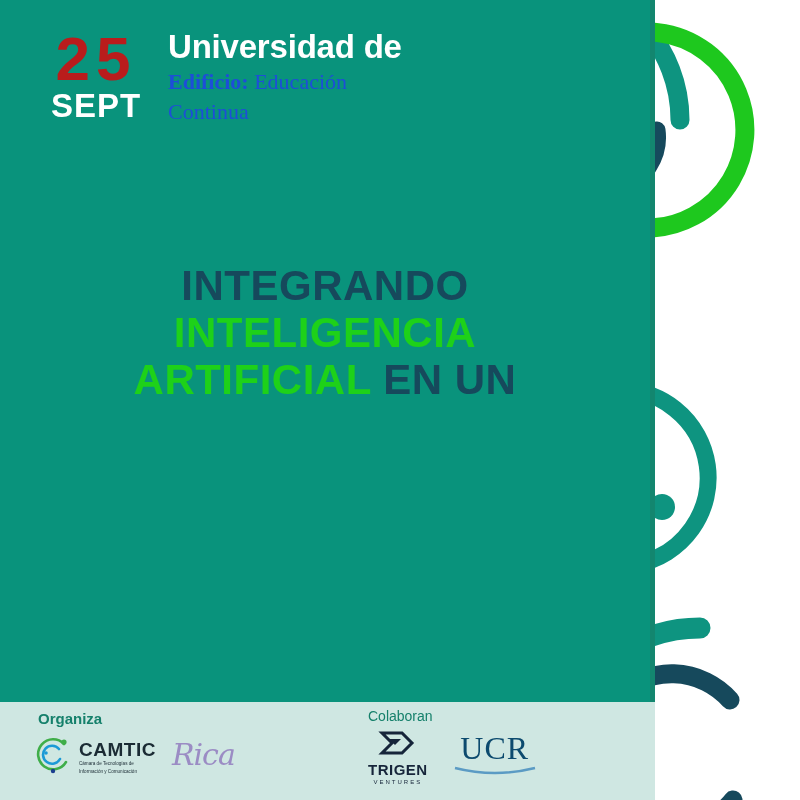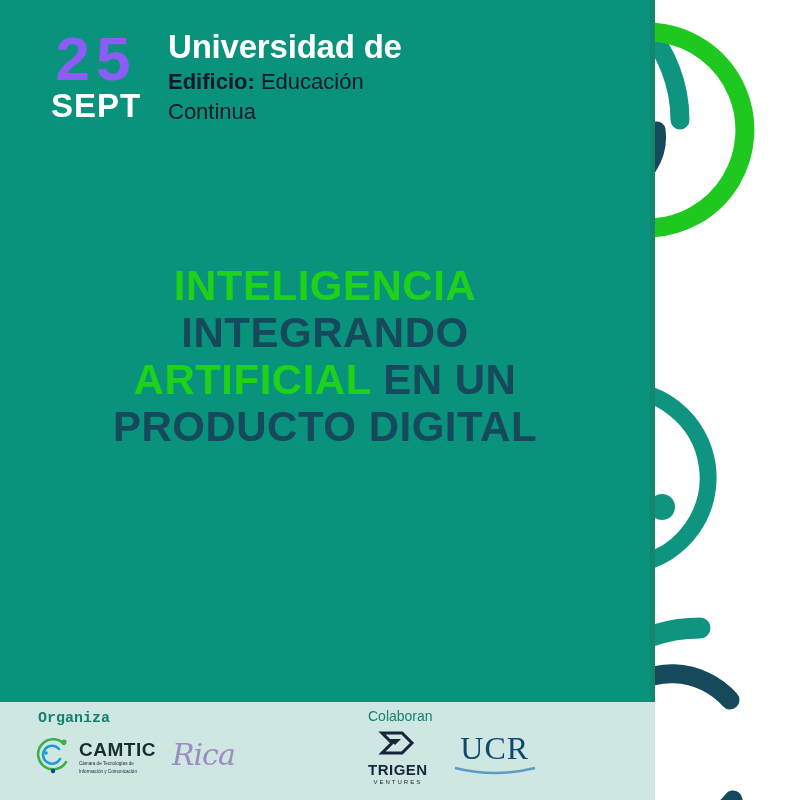--- a/index.html
+++ b/index.html
@@ -16,49 +16,49 @@
 
   
   .panel{position:absolute;left:0;top:0;width:650px;height:702px;background:#09937c;}
   .panel-edge{position:absolute;left:650px;top:0;width:5px;height:702px;background:#13866f;}
 
   
   .header{position:absolute;left:34px;top:30px;width:600px;display:flex;align-items:flex-start;}
   .datebox{width:124px;flex:0 0 124px;color:#ffffff;}
   .date-day{
     font-size:62px;font-weight:bold;line-height:0.92;letter-spacing:6px;
-    text-align:center;color:#8b5cf6;
+    text-align:center;color:#b91c1c;
   }
   .date-month{
     font-size:33px;font-weight:bold;line-height:1;letter-spacing:1px;
     text-align:center;color:#ffffff;margin-top:2px;
   }
   .headtext{padding-left:10px;color:#ffffff;}
   .uni{font-size:33px;font-weight:bold;line-height:1.06;color:#ffffff;letter-spacing:-0.2px;}
-  .edificio{font-size:22px;line-height:1.12;margin-top:5px;color:#0f172a;}
+  .edificio{font-size:22px;line-height:1.12;margin-top:5px;color:#1d4ed8;font-family:Liberation Serif, serif;}
   .edificio b{font-weight:bold;}
 
   
   .title{
     position:absolute;left:45px;top:262px;width:560px;
     text-align:center;
     font-size:42px;font-weight:bold;line-height:1.12;
     letter-spacing:0.5px;
   }
   .t-dark{color:#16495c;}
   .t-green{color:#1ed119;}
   .title .line{white-space:nowrap;}
 
   
   .footer{position:absolute;left:0;top:702px;width:655px;height:98px;background:#cfe7e2;}
   .foot-label{
     font-size:15px;font-weight:bold;color:#15806b;
   }
   .foot-label.plain{font-weight:normal;font-size:14px;}
-  .organiza-wrap{position:absolute;left:38px;top:8px;font-family:Liberation Mono, monospace;}
+  .organiza-wrap{position:absolute;left:38px;top:8px;}
   .colaboran-wrap{position:absolute;left:368px;top:6px;}
 
   .logos-left{position:absolute;left:34px;top:33px;display:flex;align-items:center;}
   .logos-right{position:absolute;left:368px;top:28px;display:flex;align-items:center;}
 
   
   .camtic{display:flex;align-items:flex-end;}
   .camtic-text{margin-left:5px;}
   .camtic-name{font-size:19px;font-weight:bold;color:#1b2b34;letter-spacing:0.5px;line-height:1;}
   .camtic-sub{font-size:4.6px;color:#1b2b34;line-height:1.35;margin-top:2px;max-width:96px;}
@@ -122,27 +122,26 @@
       <div class="uni">Universidad de</div>
       <div class="edificio">
         <b>Edificio:</b>
         <span>Educación</span>
       </div>
       <div class="edificio">Continua</div>
     </div>
   </div>
 
   <div class="title">
+    <div class="line t-dark">INTEGRANDO</div>
     <div class="line t-green">INTELIGENCIA</div>
-    <div class="line t-dark">INTEGRANDO</div>
     <div class="line">
       <span class="t-green">ARTIFICIAL</span>
       <span class="t-dark">EN UN</span>
     </div>
-    <div class="line t-dark">PRODUCTO DIGITAL</div>
   </div>
 
   <div class="footer">
 
     <div class="organiza-wrap">
       <div class="foot-label">Organiza</div>
     </div>
 
     <div class="colaboran-wrap">
       <div class="foot-label plain">Colaboran</div>

